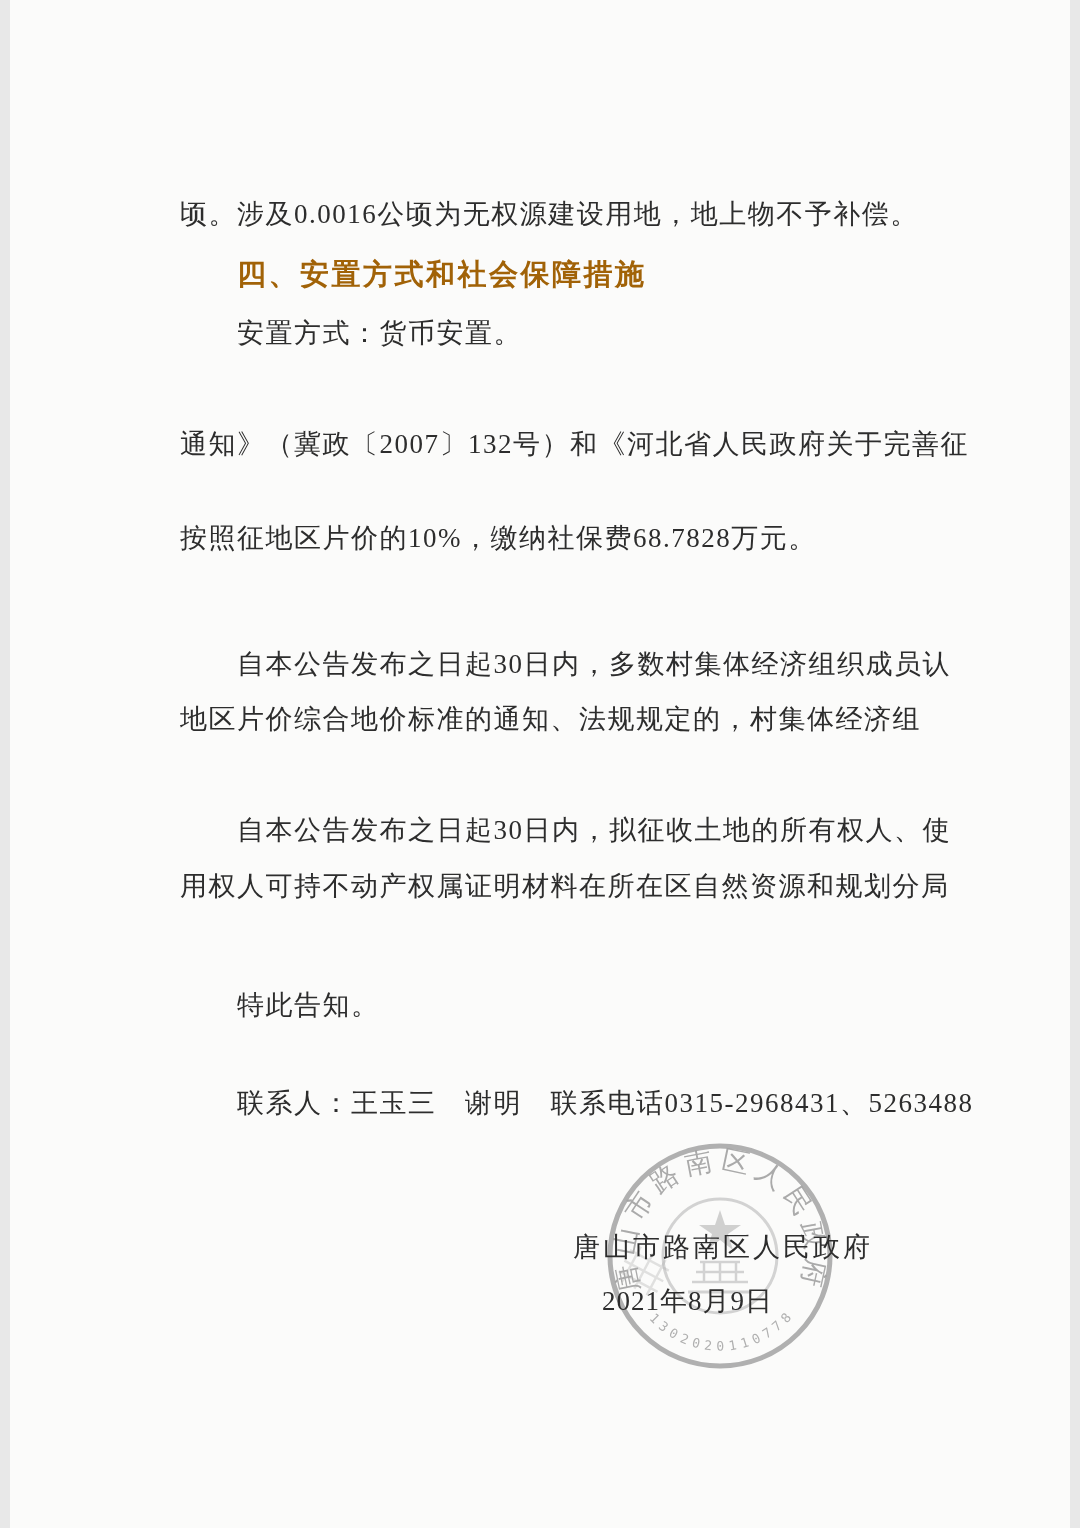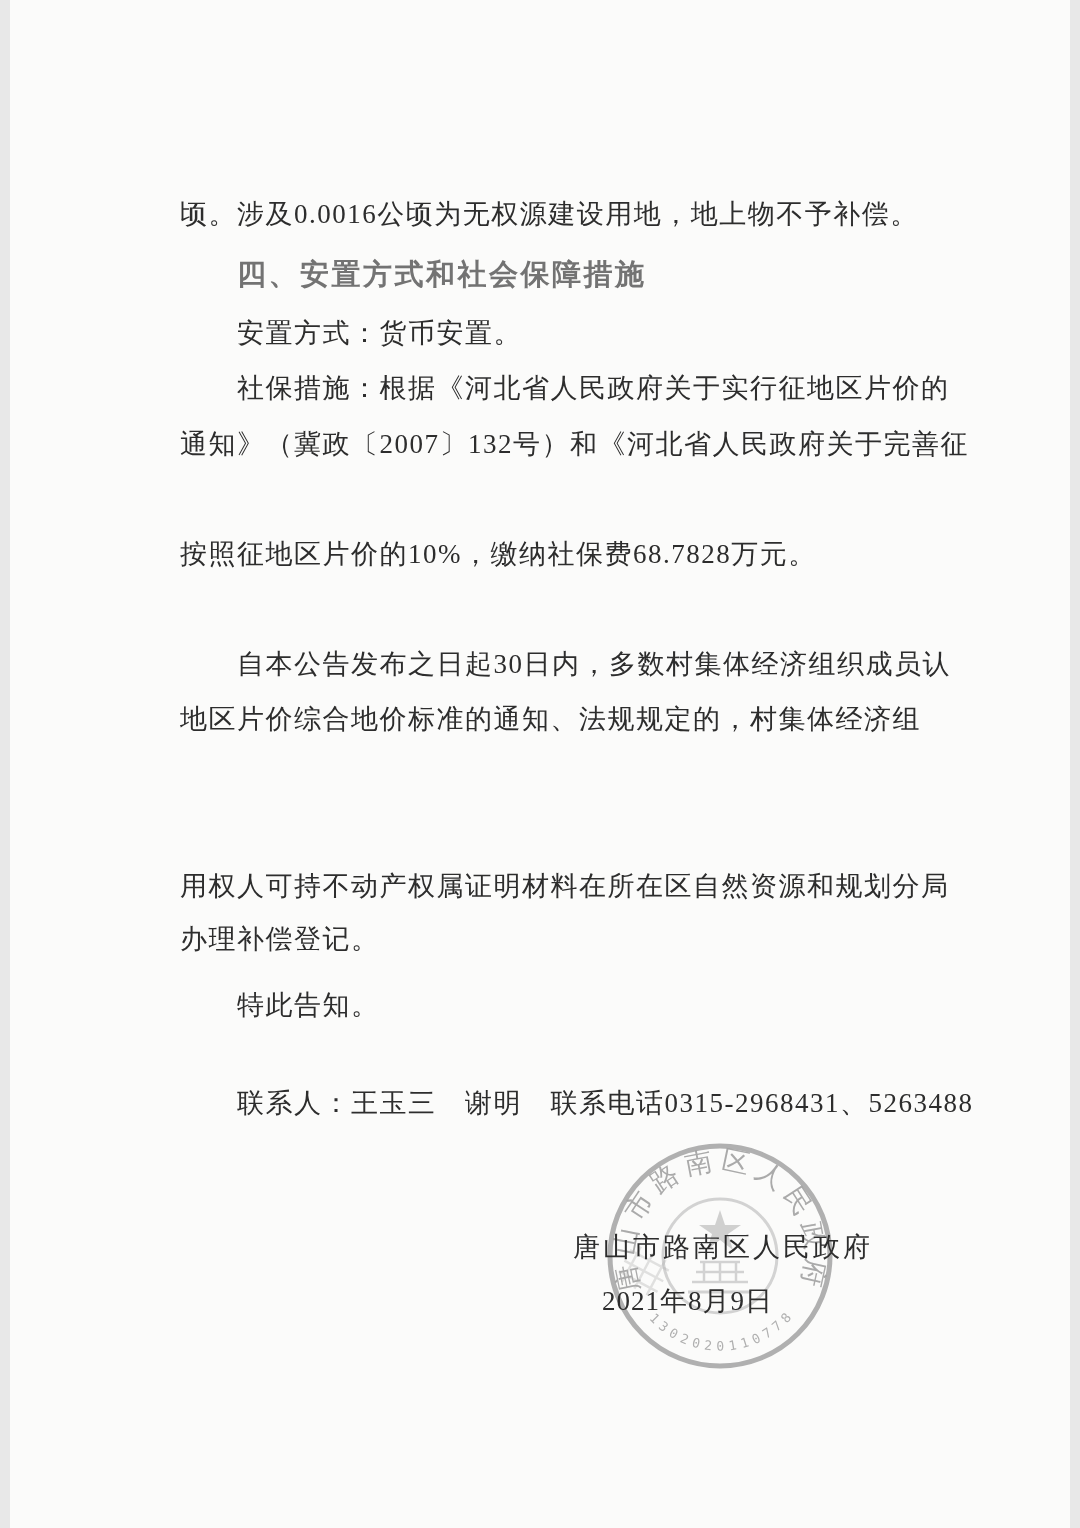--- a/index.html
+++ b/index.html
@@ -20,21 +20,21 @@
     letter-spacing:1.5px;
     white-space:nowrap;
     z-index:2;
   }
   .indent { padding-left:57px; }
   .heading {
     font-family:"Liberation Sans","DejaVu Sans",sans-serif;
     font-weight:700;
     font-size:29px;
     letter-spacing:2.5px;
-    color:#737373;
+    color:#a16207;
   }
   .sig {
     position:absolute;
     white-space:nowrap;
     z-index:2;
     font-size:27px;
   }
   .sig-issuer { left:563px; top:1229px; letter-spacing:3px; }
   .sig-date   { left:592px; top:1283px; letter-spacing:1px; }
   .seal-box {
@@ -46,27 +46,26 @@
   .seal-box svg { display:block; }
 </style>
 </head>
 <body>
 
 <div class="page">
 
   <div class="line" style="top:196px">顷。涉及0.0016公顷为无权源建设用地，地上物不予补偿。</div>
   <div class="line heading indent" style="top:255px">四、安置方式和社会保障措施</div>
   <div class="line indent" style="top:315px">安置方式：货币安置。</div>
-  <div class="line indent" style="top:370px">社保措施：根据《河北省人民政府关于实行征地区片价的</div>
   <div class="line" style="top:426px">通知》（冀政〔2007〕132号）和《河北省人民政府关于完善征</div>
-  <div class="line" style="top:536px">按照征地区片价的10%，缴纳社保费68.7828万元。</div>
+  <div class="line" style="top:520px">按照征地区片价的10%，缴纳社保费68.7828万元。</div>
   <div class="line indent" style="top:646px">自本公告发布之日起30日内，多数村集体经济组织成员认</div>
   <div class="line" style="top:701px">地区片价综合地价标准的通知、法规规定的，村集体经济组</div>
+  <div class="line indent" style="top:812px">自本公告发布之日起30日内，拟征收土地的所有权人、使</div>
   <div class="line" style="top:868px">用权人可持不动产权属证明材料在所在区自然资源和规划分局</div>
-  <div class="line" style="top:921px">办理补偿登记。</div>
   <div class="line indent" style="top:987px">特此告知。</div>
   <div class="line indent" style="top:1085px">联系人：王玉三　谢明　联系电话0315-2968431、5263488</div>
 
   <div class="seal-box">
     <svg width="232" height="232" viewBox="0 0 232 232">
 
       <circle cx="116" cy="116" r="110" fill="none" stroke="#a2a2a2" stroke-width="5" opacity="0.85"></circle>
 
       <g opacity="0.5">
         <circle cx="116" cy="116" r="57" fill="none" stroke="#ababab" stroke-width="3"></circle>

